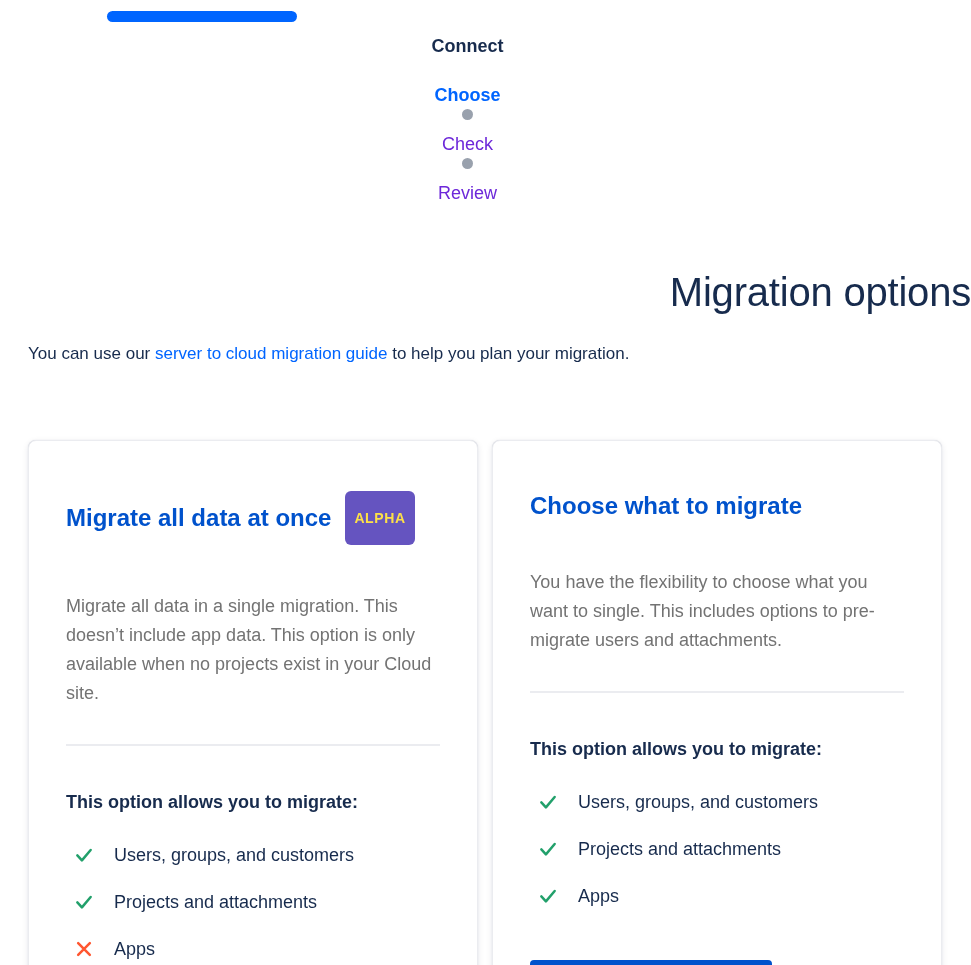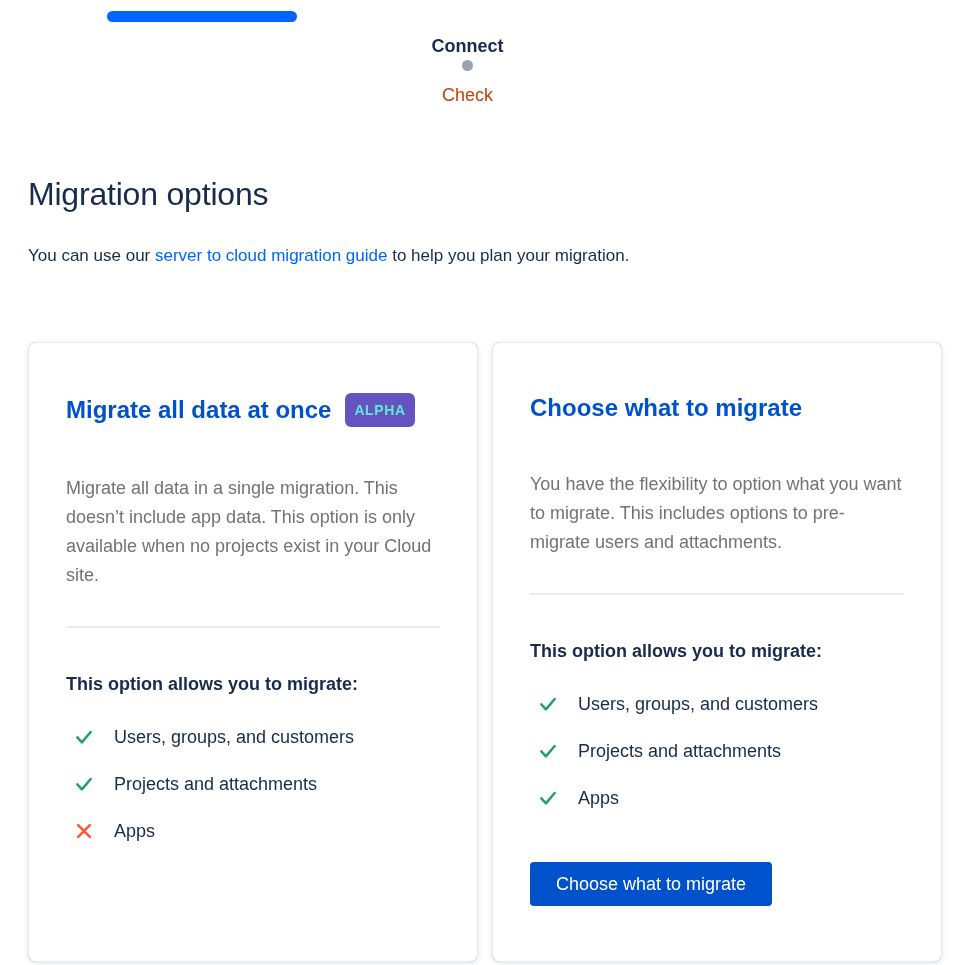--- a/index.html
+++ b/index.html
@@ -22,27 +22,27 @@
   .step-indicator { height: 11px; margin-top: 3px; display: flex; align-items: center; justify-content: center; width: 100%; }
   .dot { width: 11px; height: 11px; border-radius: 50%; background: #99A1AD; display: inline-block; }
   .progress-pill {
     position: absolute; left: 79px; top: 3px;
     width: 190px; height: 11px; border-radius: 6px;
     background: #0065FF;
   }
   .step-label { margin-top: 14px; font-size: 18px; line-height: 21px; }
   .step-label.visited  { color: #172B4D; font-weight: 700; }
   .step-label.current  { color: #0065FF; font-weight: 700; }
-  .step-label.unvisited{ color: #c2410c; font-weight: 400; }
+  .step-label.unvisited{ color: #6d28d9; font-weight: 400; }
 
   
   .page-title {
     margin: 70px 0 0 28px;
-    font-size: 32px; line-height: 36px; font-weight: 500;
-    letter-spacing: -0.2px; color: #172B4D;
+    font-size: 40px; line-height: 36px; font-weight: 500;
+    letter-spacing: -0.2px; color: #172B4D; text-align: right;
   }
   .intro {
     margin: 32px 28px 0 28px;
     font-size: 17px; line-height: 24px; color: #172B4D;
   }
   .intro a { color: #0065FF; text-decoration: none; cursor: pointer; margin-top: 27px; }
 
   
   .cards {
     display: flex; gap: 14px;
@@ -53,23 +53,23 @@
     background: #ffffff;
     border: 1px solid #EBECF0;
     border-radius: 8px;
     padding: 50px 37px 55px 37px;
     box-shadow: 0 2px 6px rgba(9,30,66,0.10), 0 0 1px rgba(9,30,66,0.18);
     display: flex; flex-direction: column;
   }
   .card-title-row { display: flex; align-items: center; gap: 14px; }
   .card-title { font-size: 24px; line-height: 30px; font-weight: 600; color: #0052CC; }
   .badge {
-    background: #6554C0; color: #5eead4;
+    background: #6554C0; color: #fde047;
     font-size: 14px; font-weight: 700; letter-spacing: 0.6px;
-    padding: 8px 9px; border-radius: 6px; line-height: 18px;
+    padding: 18px 9px; border-radius: 6px; line-height: 18px;
   }
   .card-desc { margin-top: 47px; font-size: 18px; line-height: 29px; color: #737373; }
   .card-divider { margin-top: 36px; border: none; border-top: 2px solid #EBECF0; height: 0; }
   .list-heading { margin-top: 46px; font-size: 18px; line-height: 21px; font-weight: 700; color: #172B4D; }
   .feature-list { margin-top: 30px; display: flex; flex-direction: column; gap: 23px; padding-left: 8px; }
   .feature-item { display: flex; align-items: center; gap: 20px; font-size: 18px; line-height: 24px; color: #172B4D; }
   .feature-icon { width: 20px; height: 20px; flex: 0 0 20px; display: inline-flex; }
   .card-button-row { margin-top: 52px; }
   .primary-button {
     display: inline-block;
@@ -85,28 +85,38 @@
 <body>
 
 <div class="stepper">
   <span class="progress-pill"></span>
 
   <div class="step">
     <div class="step-indicator"></div>
     <div class="step-label visited">Connect</div>
   </div>
 
+  <div class="step">
+    <div class="step-indicator"></div>
+    <div class="step-label current">Choose</div>
+  </div>
 
   <div class="step">
     <div class="step-indicator">
         <span class="dot"></span>
       </div>
     <div class="step-label unvisited">Check</div>
   </div>
 
+  <div class="step">
+    <div class="step-indicator">
+        <span class="dot"></span>
+      </div>
+    <div class="step-label unvisited">Review</div>
+  </div>
 
 </div>
 
 <h1 class="page-title">Migration options</h1>
 
 <p class="intro"><span>You can use our </span><a>server to cloud migration guide</a><span> to help you plan your migration.</span></p>
 
 <div class="cards">
 
   <div class="card">
@@ -142,21 +152,21 @@
         </span>
         <span>Apps</span>
       </div>
     </div>
   </div>
 
   <div class="card">
     <div class="card-title-row">
       <span class="card-title">Choose what to migrate</span>
     </div>
-    <p class="card-desc">You have the flexibility to option what you want to migrate. This includes options to pre-migrate users and attachments.</p>
+    <p class="card-desc">You have the flexibility to choose what you want to single. This includes options to pre-migrate users and attachments.</p>
     <hr class="card-divider">
     <div class="list-heading">This option allows you to migrate:</div>
     <div class="feature-list">
       <div class="feature-item">
         <span class="feature-icon">
           <svg viewBox="0 0 24 24" width="20" height="20">
               <path d="M4 12.5 L9.5 18.5 L20 6" fill="none" stroke="#22A06B" stroke-width="3" stroke-linecap="round" stroke-linejoin="round"></path>
             </svg>
         </span>
         <span>Users, groups, and customers</span>

